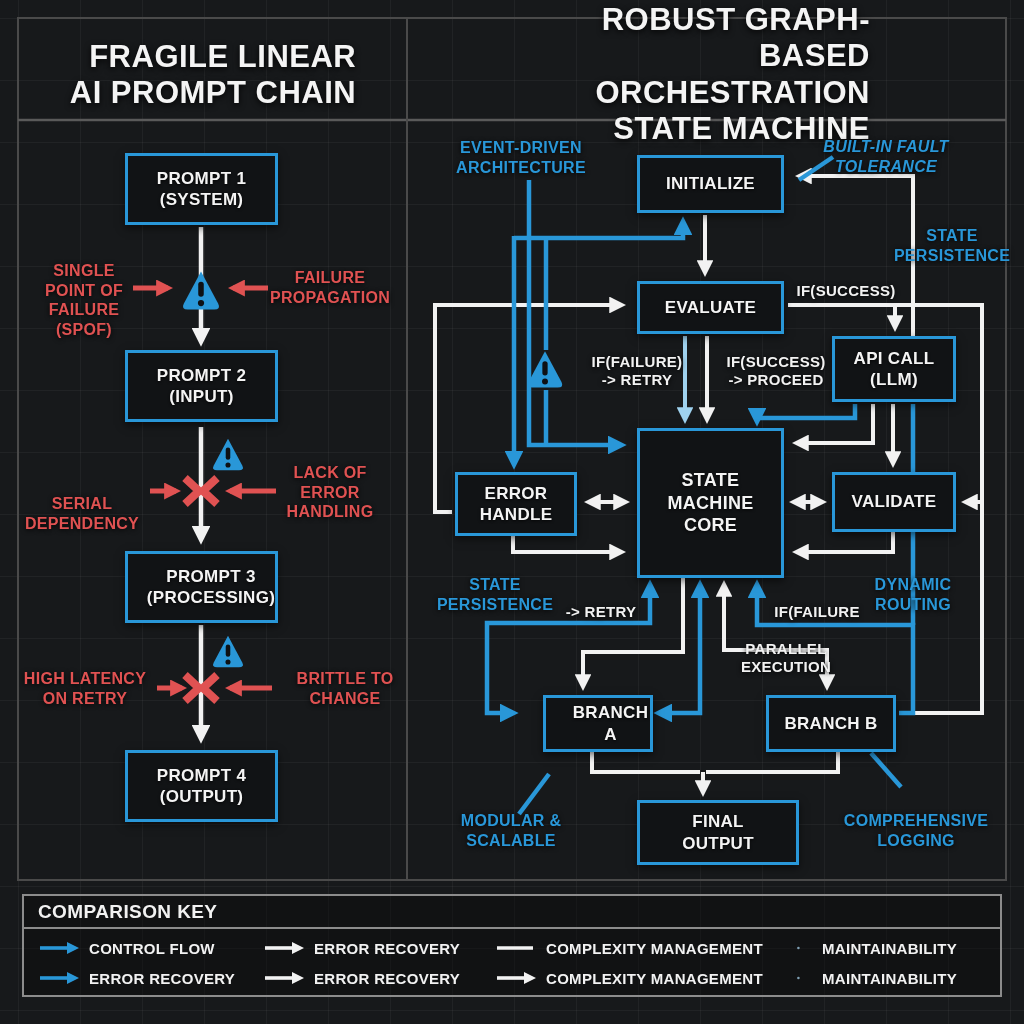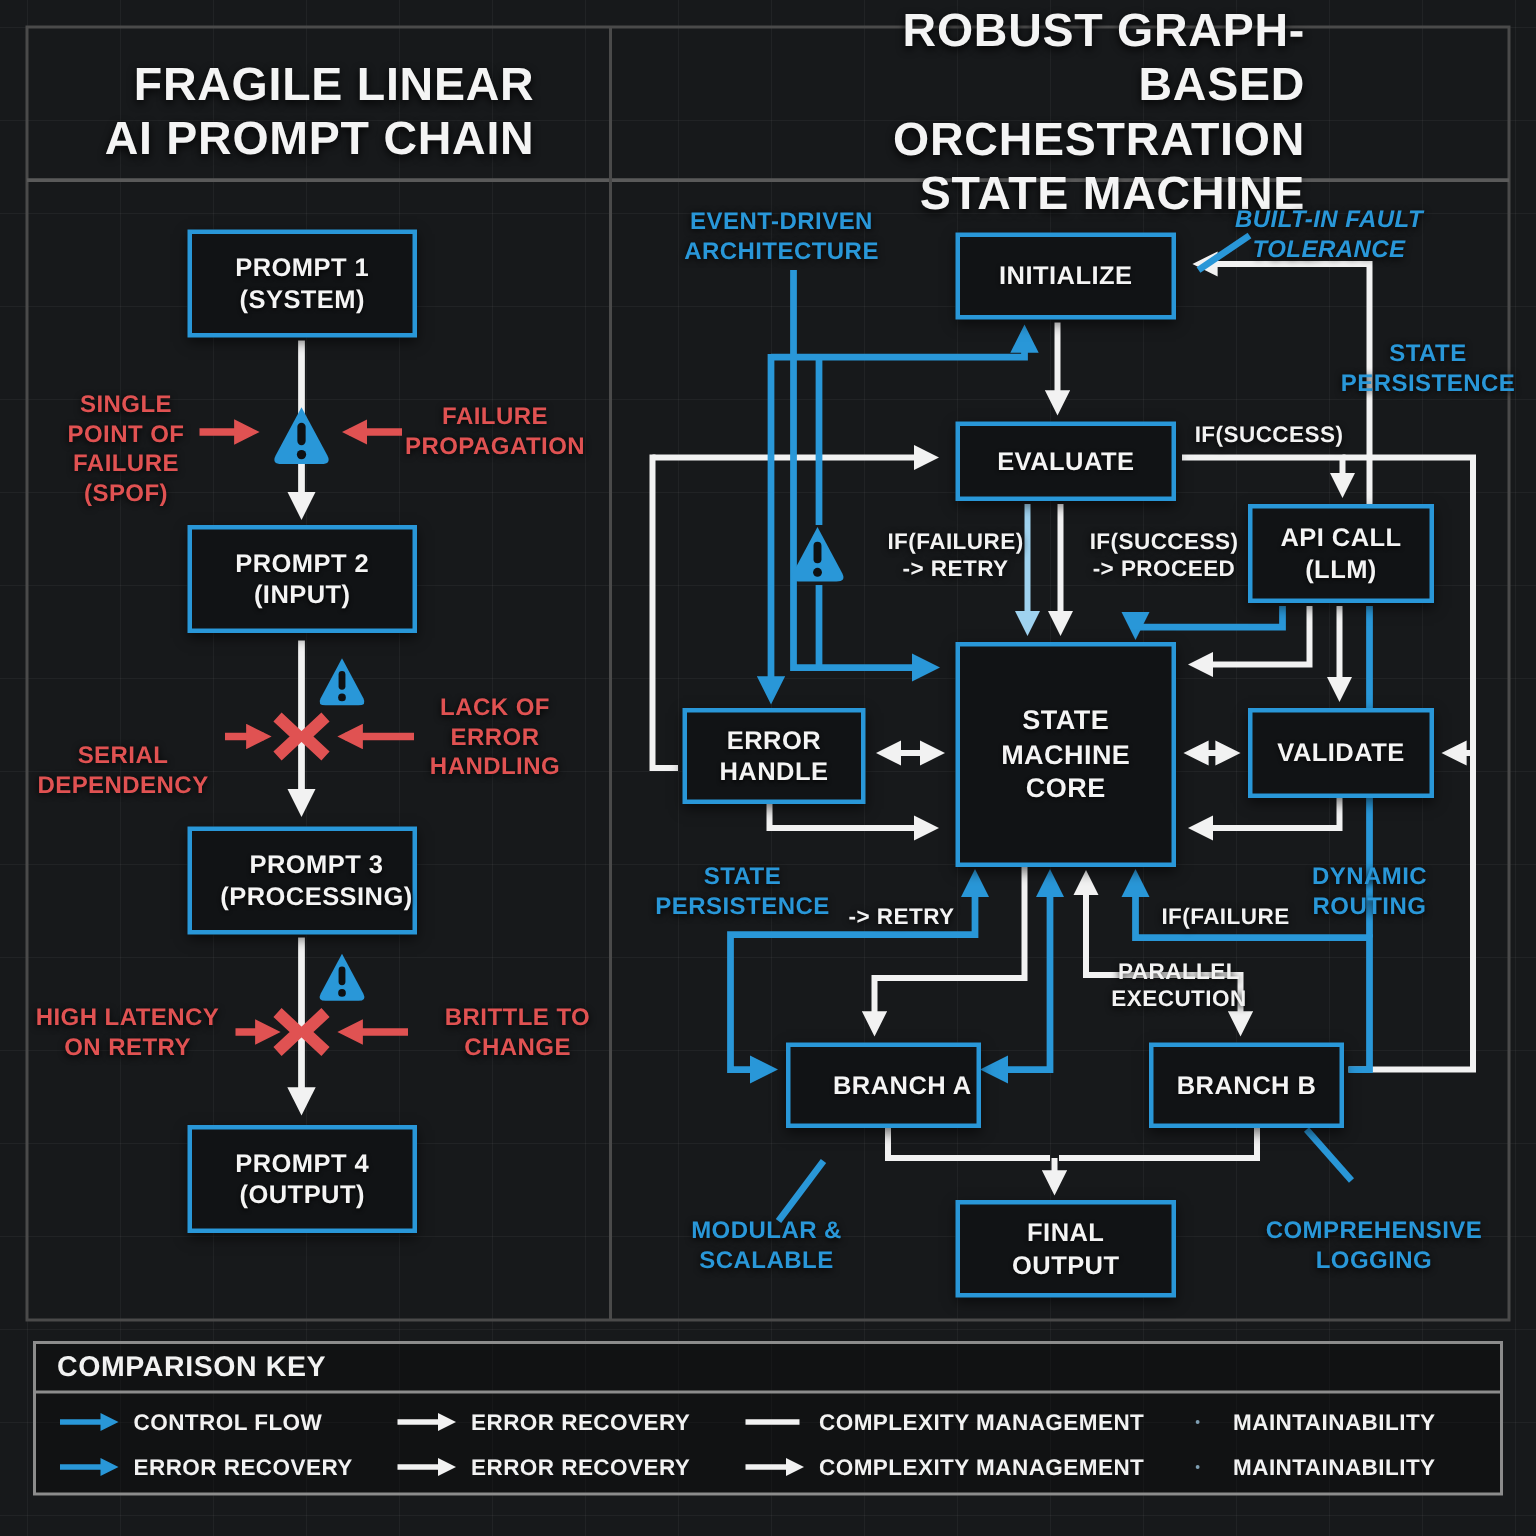--- a/index.html
+++ b/index.html
@@ -193,23 +193,23 @@
   <div class="node" style="left:637px;top:155px;width:147px;height:58px;">INITIALIZE</div>
   <div class="node" style="left:637px;top:281px;width:147px;height:53px;">EVALUATE</div>
   <div class="node" style="left:832px;top:336px;width:124px;height:66px;">API CALL
 (LLM)</div>
   <div class="node" style="left:455px;top:472px;width:122px;height:64px;">ERROR
 HANDLE</div>
   <div class="node" style="left:637px;top:428px;width:147px;height:150px;font-size:18px;">STATE
 MACHINE
 CORE</div>
   <div class="node" style="left:832px;top:472px;width:124px;height:60px;">VALIDATE</div>
-  <div class="node" style="left:524px;top:695px;width:130px;height:57px;padding-left:25px;">BRANCH A</div>
+  <div class="node" style="left:543px;top:695px;width:110px;height:57px;padding-left:25px;">BRANCH A</div>
   <div class="node" style="left:766px;top:695px;width:130px;height:57px;">BRANCH B</div>
-  <div class="node" style="left:637px;top:800px;width:147px;height:65px;">FINAL
+  <div class="node" style="left:637px;top:800px;width:162px;height:65px;">FINAL
 OUTPUT</div>
 
   <div class="lbl blue" style="left:521px;top:158px;">EVENT-DRIVEN
 ARCHITECTURE</div>
   <div class="lbl blue" style="left:886px;top:157px;font-style:italic;">BUILT-IN FAULT
 TOLERANCE</div>
   <div class="lbl blue" style="left:952px;top:246px;">STATE
 PERSISTENCE</div>
   <div class="lbl blue" style="left:495px;top:595px;">STATE
 PERSISTENCE</div>

